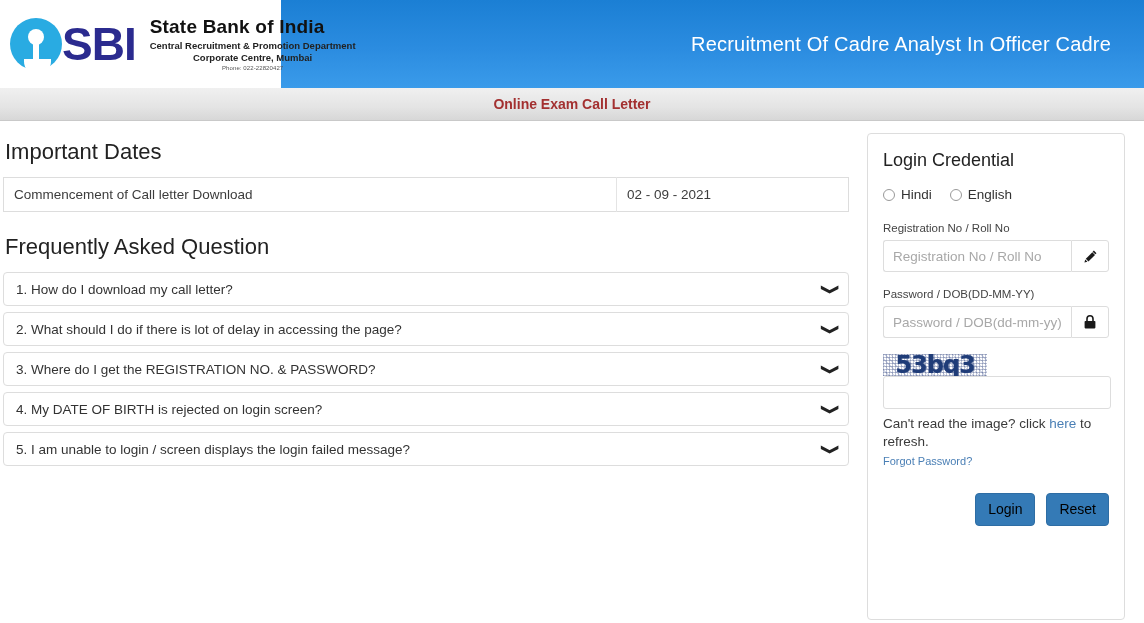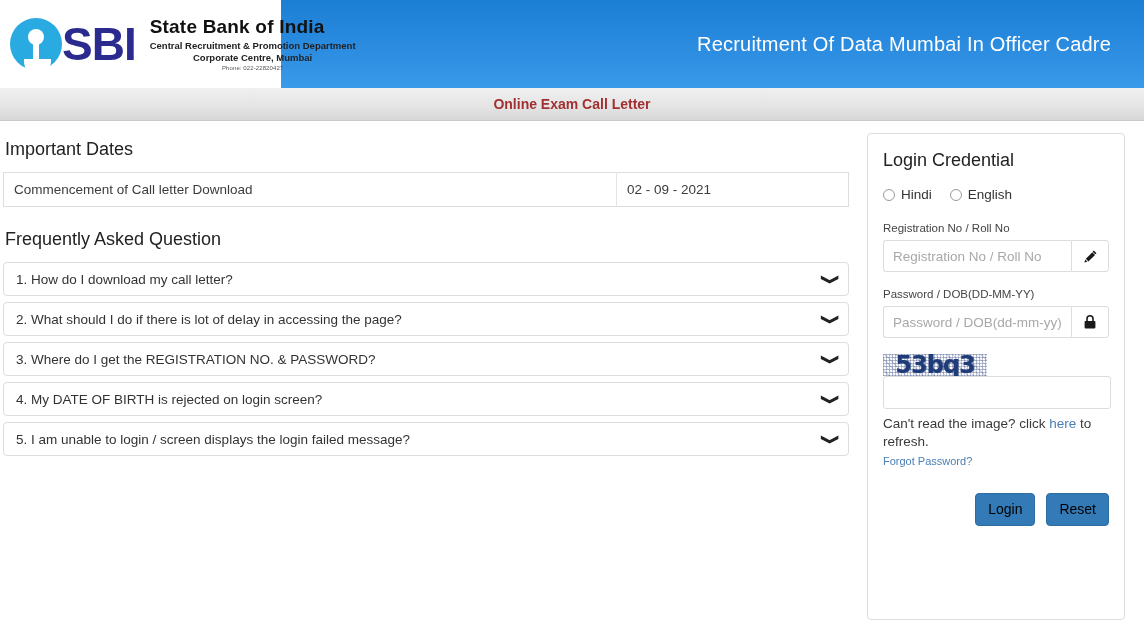--- a/index.html
+++ b/index.html
@@ -143,21 +143,21 @@
     width: 861px;
     flex: 0 0 861px;
     padding: 14px 12px 0 3px;
   }
   .right-col {
     flex: 1 1 auto;
     padding: 12px 12px 0 6px;
   }
 
   .section-title {
-    font-size: 18px;
+    font-size: 22px;
     color: #222222;
     margin: 4px 0 12px 2px;
     font-weight: normal;
   }
 
   
   .dates-table {
     width: 846px;
     border-collapse: collapse;
     border: 1px solid #dddddd;
@@ -367,21 +367,21 @@
       <div class="sbi-notch"></div>
     </div>
     <div class="sbi-letters">SBI</div>
     <div class="bank-text">
       <div class="bank-name">State Bank of India</div>
       <div class="bank-dept">Central Recruitment &amp; Promotion Department</div>
       <div class="bank-addr">Corporate Centre, Mumbai</div>
       <div class="bank-phone">Phone: 022-22820427</div>
     </div>
   </div>
-  <div class="header-title">Recruitment Of Data Mumbai In Officer Cadre</div>
+  <div class="header-title">Recruitment Of Cadre Analyst In Officer Cadre</div>
 </div>
 
 <div class="subbar">
   <span class="subbar-text">Online Exam Call Letter</span>
 </div>
 
 <div class="page">
 
   <div class="left-col">
 

